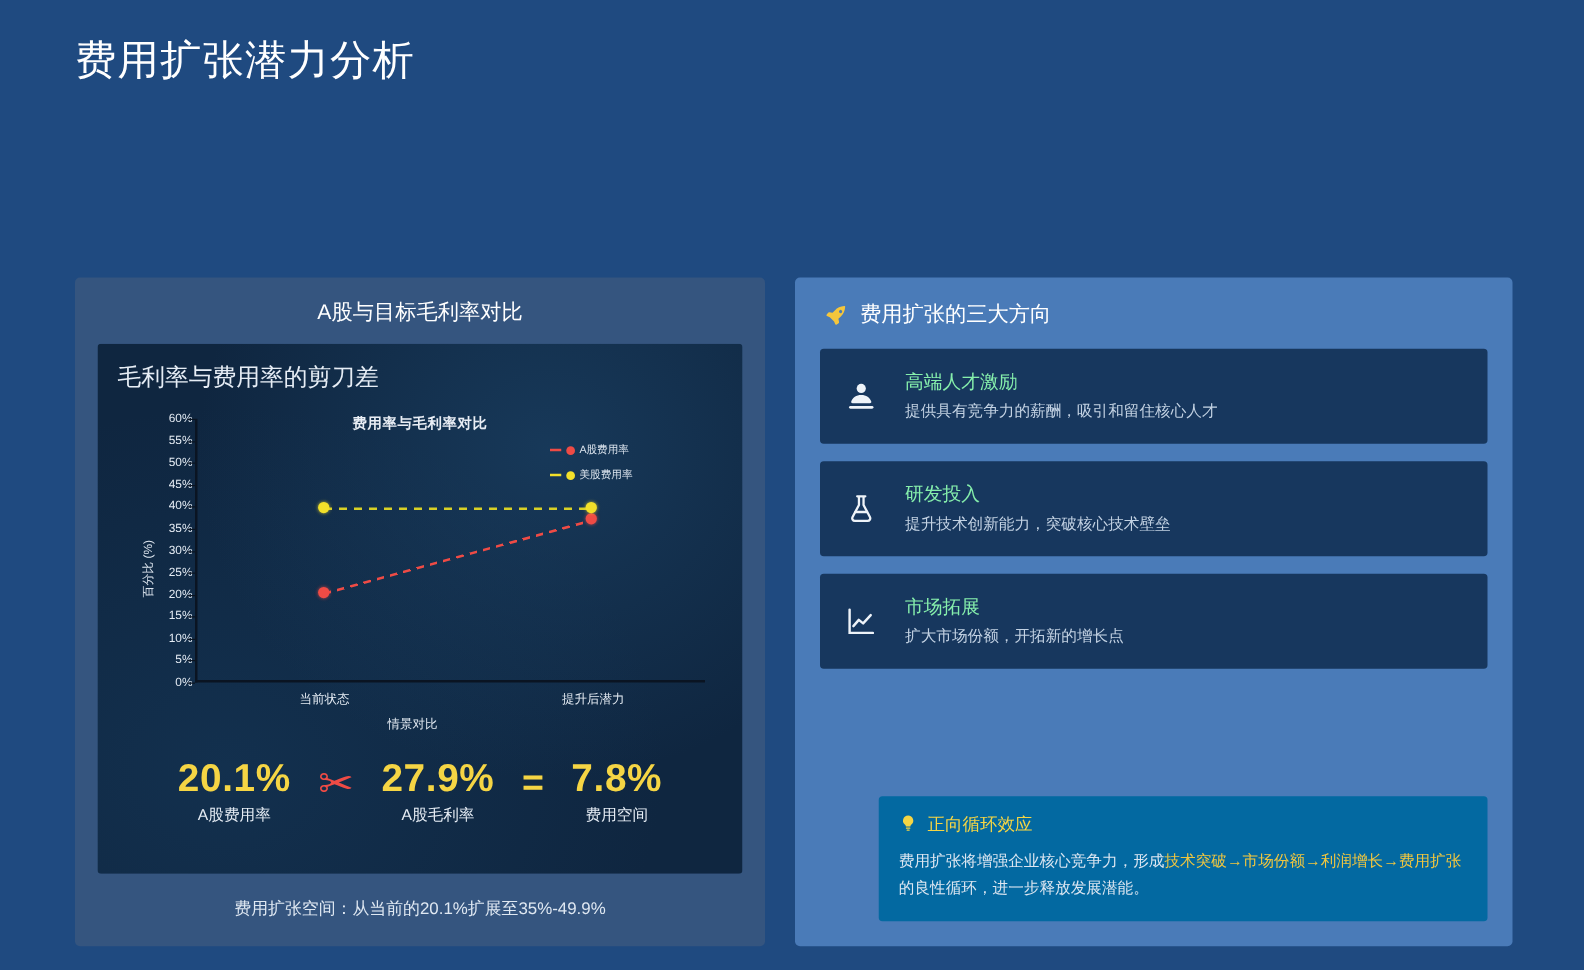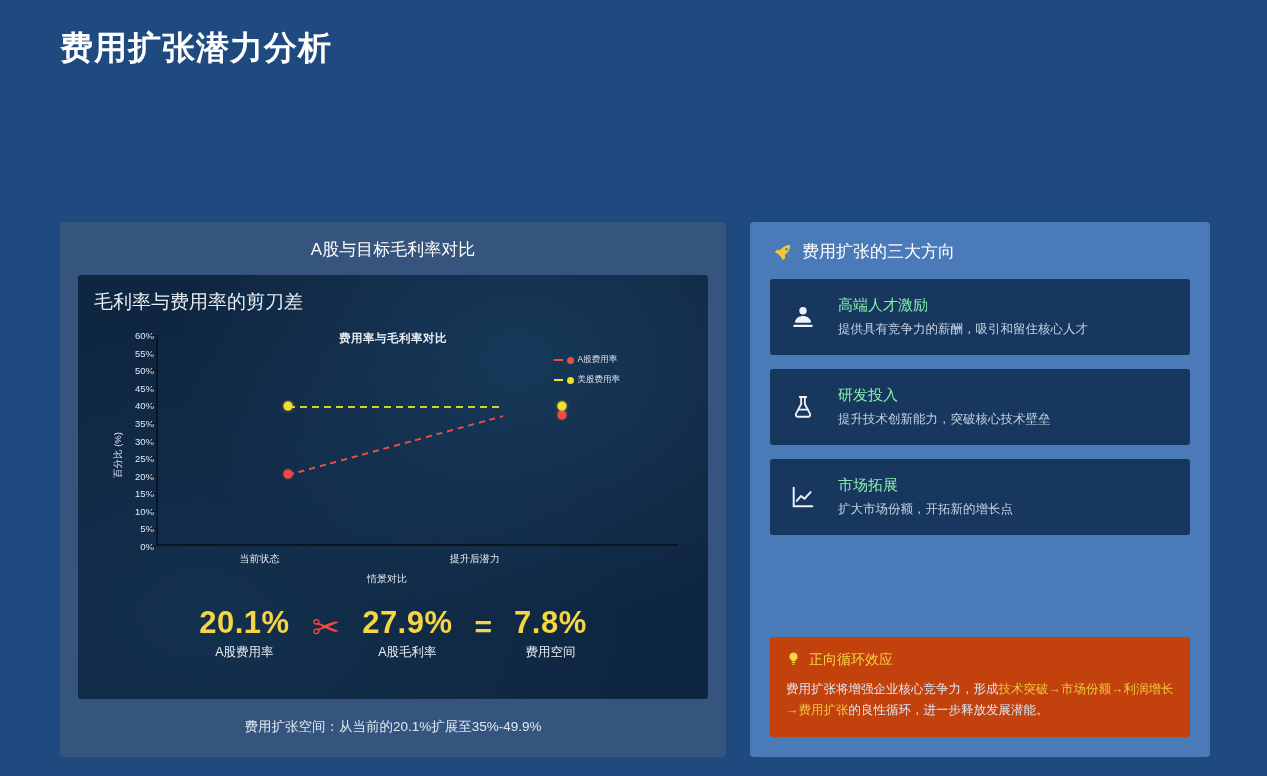--- a/index.html
+++ b/index.html
@@ -6,38 +6,38 @@
   html, body {
     width: 1267px; height: 776px;
     background: #1f4a80;
     font-family: "Liberation Sans", "DejaVu Sans", sans-serif;
     overflow: hidden;
   }
   .slide { position: relative; width: 1267px; height: 776px; padding: 0; }
 
   .page-title {
     position: absolute; left: 60px; top: 26px;
-    font-size: 33px; color: #ffffff; font-weight: 700; letter-spacing: 1px;
+    font-size: 33px; color: #ffffff; font-weight: 400; letter-spacing: 1px;
   }
 
   .lede {
     position: absolute; left: 60px; top: 122px; width: 1150px;
     font-size: 18.5px; line-height: 33px; color: #f2f5f9; font-weight: 400;
   }
   .hl { color: #e8b93c; }
 
   .columns {
     position: absolute; left: 60px; top: 222px;
     width: 1150px; height: 535px;
     display: flex; gap: 24px;
   }
 
   
   .left-panel {
-    width: 666px; background: #35557f; border-radius: 4px;
+    width: 552px; background: #35557f; border-radius: 4px;
     padding: 16px 18px 18px 18px; display: flex; flex-direction: column;
   }
   .left-panel-title {
     text-align: center; color: #ffffff; font-size: 17px; margin-bottom: 14px;
   }
   .chart-card {
     background: #0f2640;
     background-image:
       radial-gradient(ellipse at 70% 20%, rgba(30,72,110,.55), transparent 55%),
       radial-gradient(ellipse at 20% 80%, rgba(22,58,92,.5), transparent 60%);
@@ -124,21 +124,21 @@
     padding: 14px 18px; display: flex; align-items: center; gap: 20px;
     margin-bottom: 14px; min-height: 76px;
   }
   .dir-icon { width: 30px; display: flex; justify-content: center; color: #e9eff6; }
   .dir-text-title { color: #86efac; font-size: 15px; margin-bottom: 6px; }
   .dir-text-desc { color: #c3d2e3; font-size: 12.5px; text-align: right; }
 
   .spacer { flex: 1; }
 
   .loop-box {
-    background: #c2410c; border-radius: 3px; padding: 14px 16px 16px 16px;
+    background: #0369a1; border-radius: 3px; padding: 14px 16px 16px 16px; margin-left: 47px;
   }
   .loop-head {
     display: flex; align-items: center; gap: 8px;
     color: #f5d544; font-size: 14px; margin-bottom: 10px;
   }
   .bulb-icon { color: #f5d544; font-size: 13px; }
   .loop-body { color: #dce6f1; font-size: 12.5px; line-height: 21px; }
   .loop-body .hl-y { color: #f0c63f; }
 </style>
 </head>

